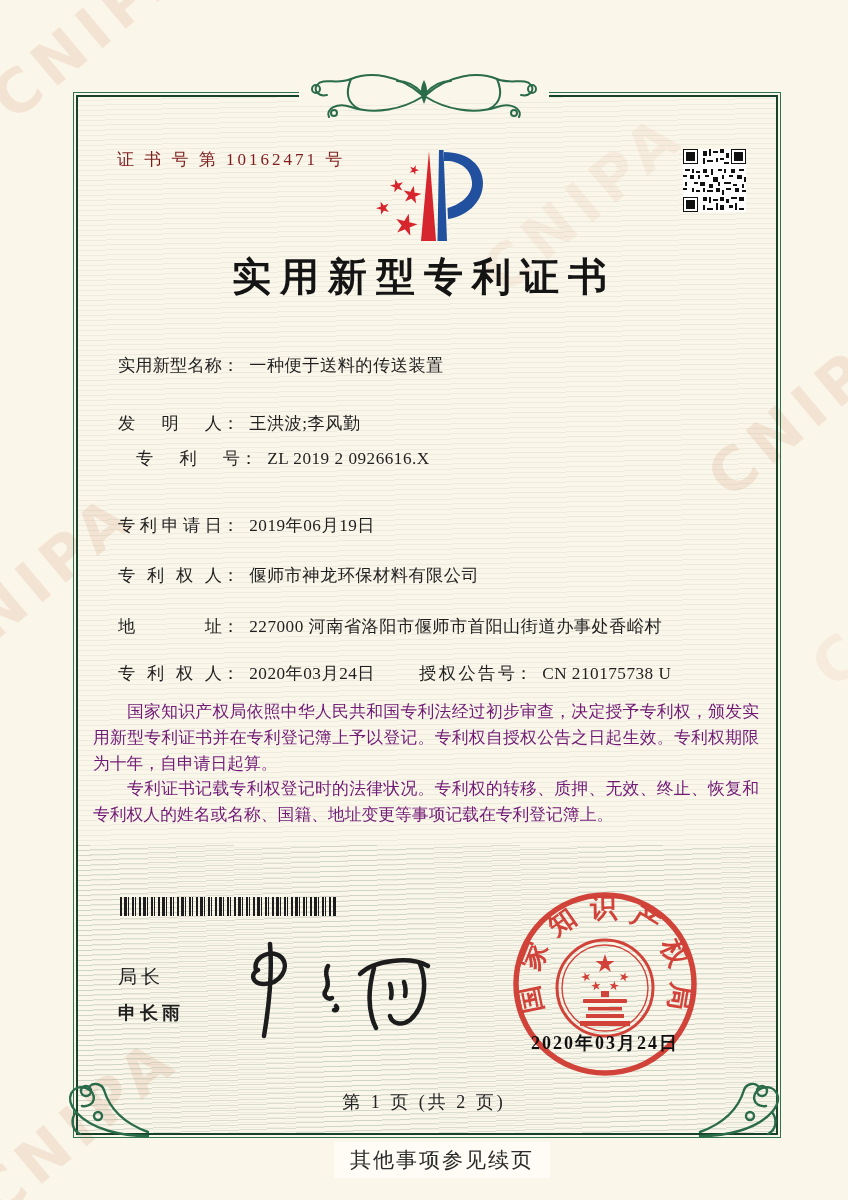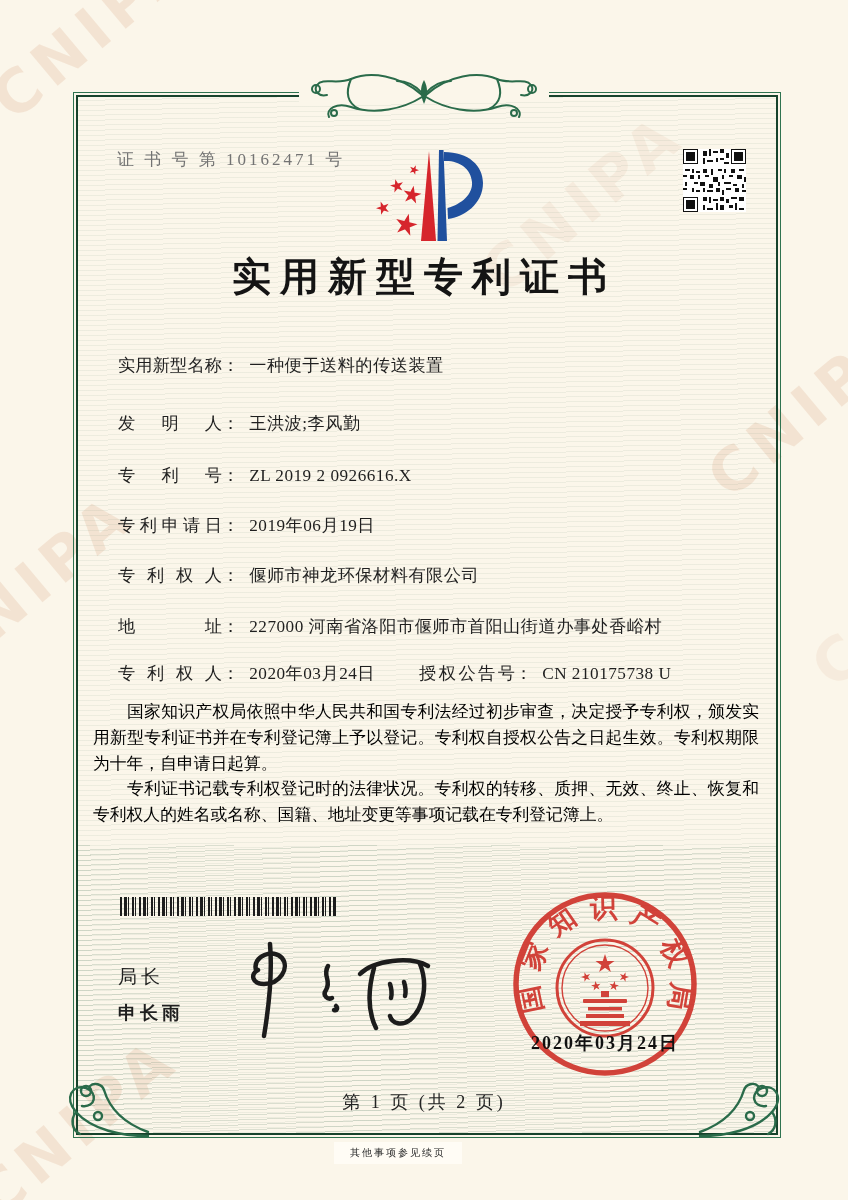--- a/index.html
+++ b/index.html
@@ -19,60 +19,60 @@
   .guilloche{
     position:absolute;pointer-events:none;
     background:repeating-linear-gradient(179deg,rgba(110,145,120,.10) 0 1px,transparent 1px 5px);
   }
   .guilloche.strong{background:repeating-linear-gradient(178deg,rgba(100,135,110,.22) 0 1px,transparent 1px 5px);}
   
   .frame{position:absolute;left:73px;top:92px;width:706px;height:1044px;border:1px solid #2f7350;}
   .frame-inner{position:absolute;inset:2px;border:2.5px solid #17432c;}
   .ornament{position:absolute;pointer-events:none;}
   
-  .cert-no{position:absolute;left:117px;top:148px;font-size:17px;letter-spacing:3px;color:#737373;text-align:right;}
+  .cert-no{position:absolute;left:117px;top:148px;font-size:17px;letter-spacing:3px;color:#7f1d1d;text-align:right;}
   .logo{position:absolute;left:352px;top:138px;}
   .qr{position:absolute;left:683px;top:149px;}
   .title{
     position:absolute;left:0;width:848px;top:250px;text-align:center;
     font-size:39px;font-weight:700;letter-spacing:9px;color:#141414;
   }
   
   .fields{position:absolute;left:118px;top:353px;width:620px;font-size:17.2px;}
   .frow{position:absolute;left:0;white-space:nowrap;}
   .flabel{display:inline-block;width:104px;text-align:justify;text-align-last:justify;vertical-align:top;}
   .fcolon{display:inline-block;margin-right:10px;}
   .fvalue{letter-spacing:.5px;}
   .grant-pair2{position:absolute;left:301px;top:0;white-space:nowrap;}
   .grant-pair2 .flabel{width:96px;}
   
   .body-text{
     position:absolute;left:93px;top:699px;width:666px;
-    font-size:16.8px;line-height:25.8px;text-align:justify;color:#000000;
+    font-size:16.8px;line-height:25.8px;text-align:justify;color:#701a75;
   }
   .body-text p{margin:0;text-indent:34px;}
   
   .barcode{
     position:absolute;left:120px;top:897px;width:216px;height:19px;
     background:repeating-linear-gradient(90deg,#1d1d1d 0 2px,transparent 2px 4px,#1d1d1d 4px 7px,transparent 7px 8px,#1d1d1d 8px 9px,transparent 9px 12px,#1d1d1d 12px 14px,transparent 14px 15px,#1d1d1d 15px 16px,transparent 16px 19px);
   }
   .sig-title{position:absolute;left:118px;top:964px;font-size:19px;letter-spacing:4px;}
   .sig-name{position:absolute;left:118px;top:1001px;font-size:18px;letter-spacing:4px;font-weight:bold;}
   .signature{position:absolute;left:222px;top:940px;}
   
   .seal{position:absolute;left:509px;top:888px;width:192px;height:192px;}
   .seal-date{
     position:absolute;left:512px;top:1031px;width:186px;text-align:center;
     font-size:18px;letter-spacing:2px;color:#101010;font-weight:600;
   }
   .page-info{position:absolute;left:0;width:848px;top:1090px;text-align:center;font-size:18px;letter-spacing:3px;color:#242424;}
   .note{
     position:absolute;left:334px;top:1142px;
     background:rgba(255,253,246,.9);padding:4px 16px;
-    font-size:10px;letter-spacing:2px;color:#2a2a2a;
+    font-size:21px;letter-spacing:2px;color:#2a2a2a;
   }
 </style>
 </head>
 <body>
 
 <div class="page">
 
   <div class="wm" style="left:-28px;top:-6px;">CNIPA</div>
   <div class="wm faint" style="left:462px;top:168px;">CNIPA</div>
   <div class="wm" style="left:688px;top:372px;">CNIPA</div>
@@ -165,21 +165,21 @@
 
   <div class="title">实用新型专利证书</div>
 
   <div class="fields">
     <div class="frow" style="top:0;">
       <span class="flabel">实用新型名称</span><span class="fcolon">：</span><span class="fvalue">一种便于送料的传送装置</span>
     </div>
     <div class="frow" style="top:58px;">
       <span class="flabel">发明人</span><span class="fcolon">：</span><span class="fvalue">王洪波;李风勤</span>
     </div>
-    <div class="frow" style="top:110px;">
+    <div class="frow" style="top:93px;margin-left:18px;">
       <span class="flabel">专利号</span><span class="fcolon">：</span><span class="fvalue">ZL 2019 2 0926616.X</span>
     </div>
     <div class="frow" style="top:160px;">
       <span class="flabel">专利申请日</span><span class="fcolon">：</span><span class="fvalue">2019年06月19日</span>
     </div>
     <div class="frow" style="top:210px;">
       <span class="flabel">专利权人</span><span class="fcolon">：</span><span class="fvalue">偃师市神龙环保材料有限公司</span>
     </div>
     <div class="frow" style="top:261px;">
       <span class="flabel">地址</span><span class="fcolon">：</span><span class="fvalue">227000 河南省洛阳市偃师市首阳山街道办事处香峪村</span>

